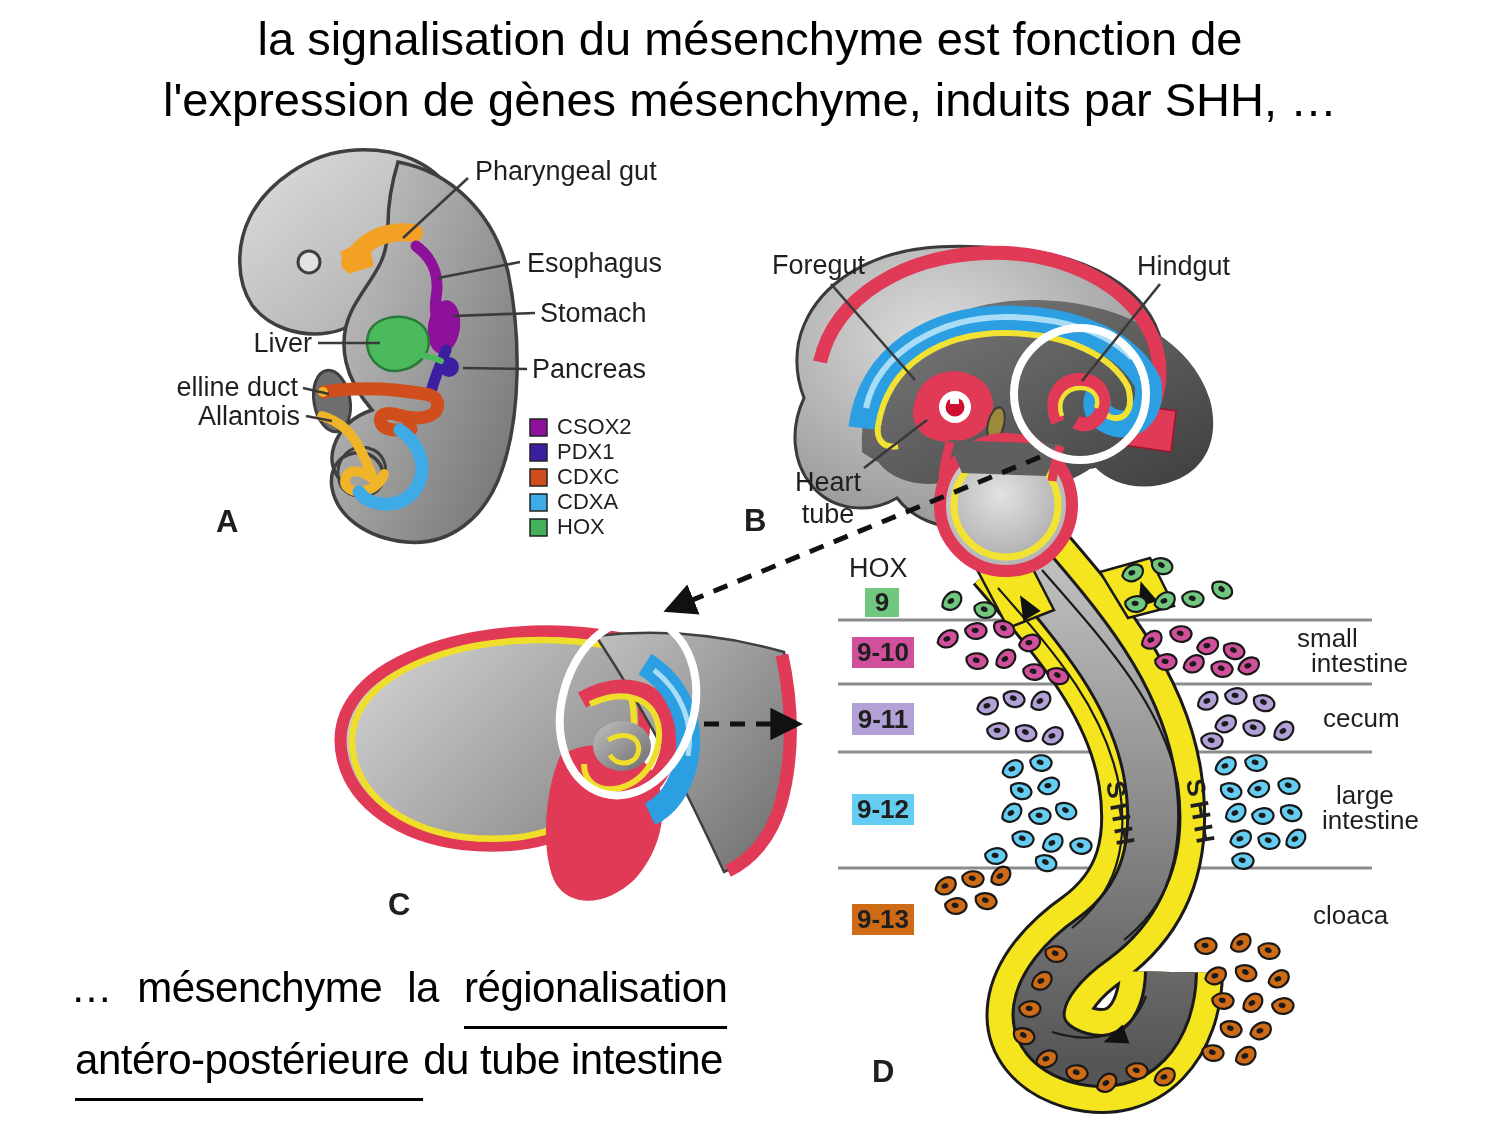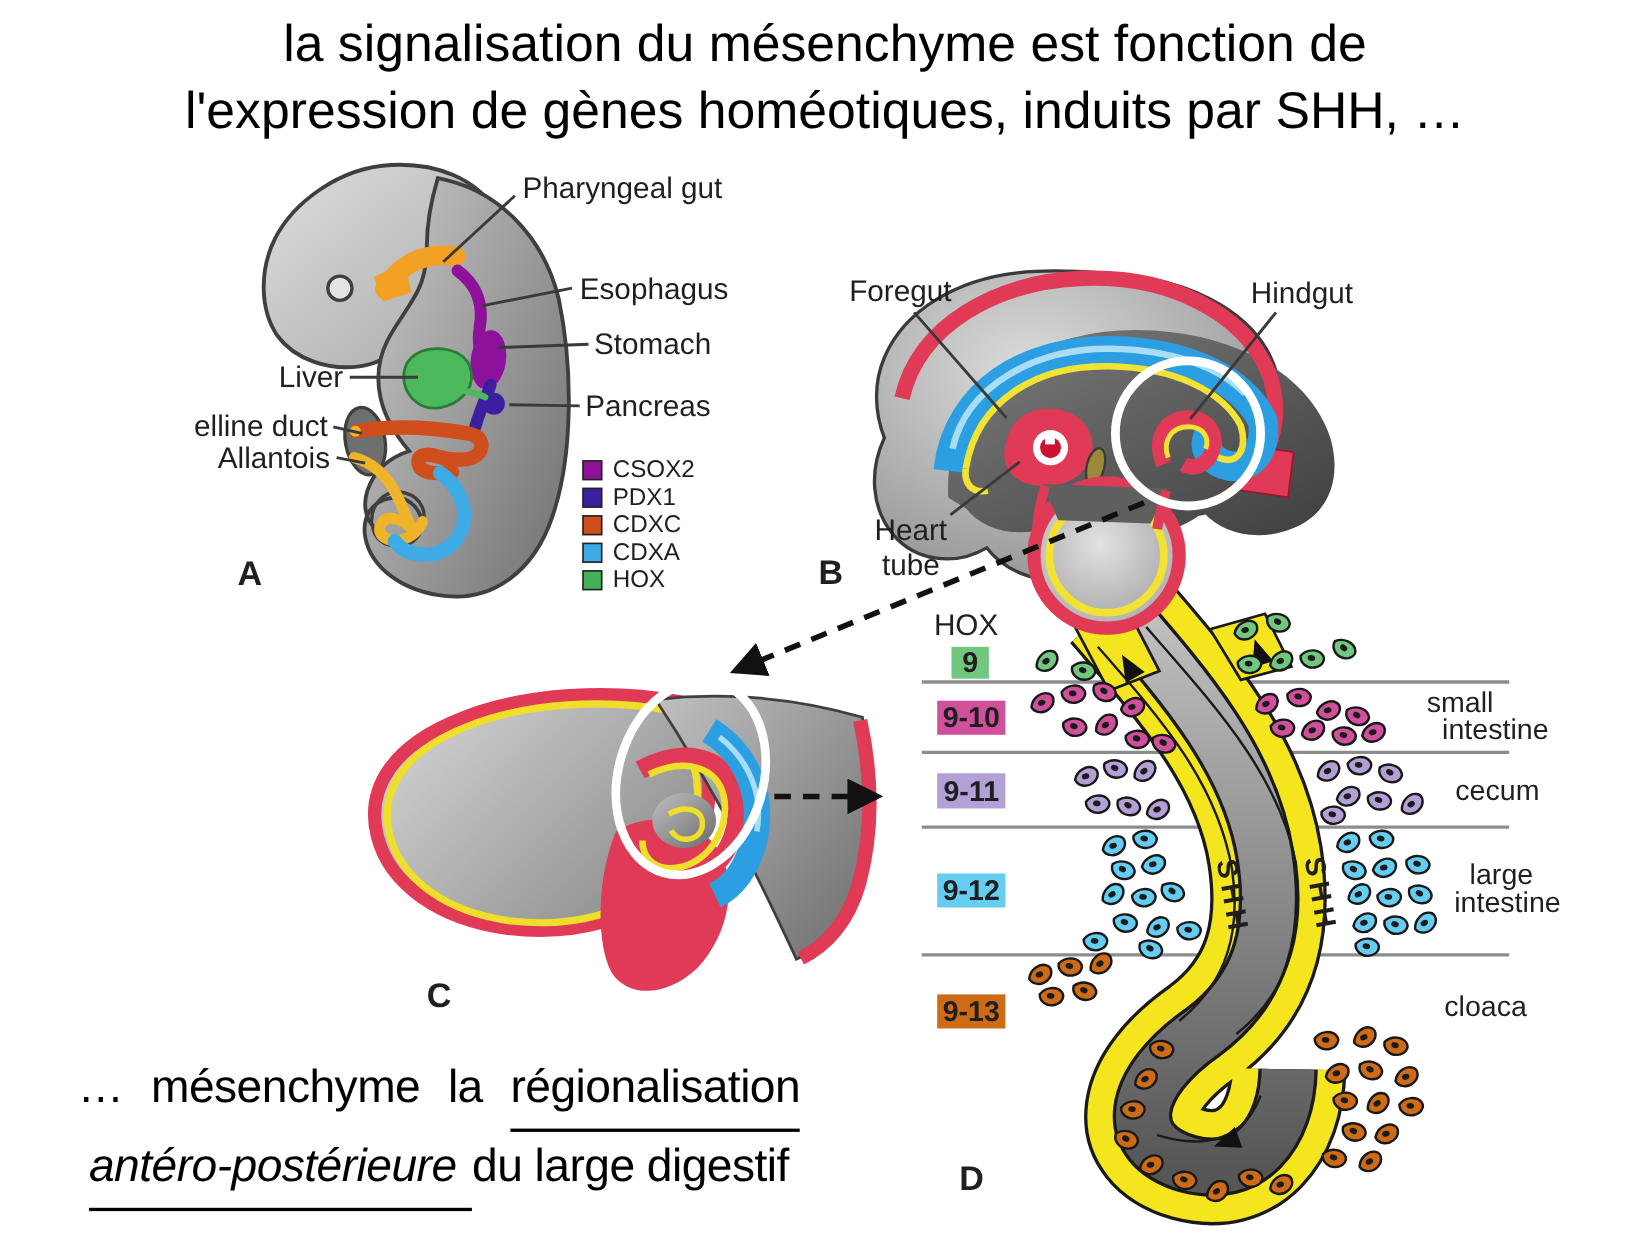--- a/index.html
+++ b/index.html
@@ -4,39 +4,39 @@
 <style>
   html,body{margin:0;padding:0;background:#fff;}
   #page{position:relative;width:1500px;height:1125px;background:#ffffff;overflow:hidden;
         font-family:"Liberation Sans",sans-serif;}
   .title{position:absolute;top:8px;left:0;width:1500px;text-align:center;
          font-size:47px;line-height:61px;color:#000;letter-spacing:0px;}
   .caption{position:absolute;top:952px;left:18px;width:762px;text-align:center;
            font-size:42px;line-height:72px;color:#000;letter-spacing:-0.5px;}
   .caption .l1{word-spacing:14px;}
   .u{border-bottom:3.5px solid #000;padding-bottom:15px;}
-  .usp{padding-right:14px;font-style:italic;}
+  .usp{padding-right:14px;}
   svg text{font-family:"Liberation Sans",sans-serif;fill:#1f1f1f;}
   .lbl{font-size:27px;}
   .lbl2{font-size:26px;}
   .leg{font-size:22px;}
   .letter{font-size:31px;font-weight:700;}
   .boxnum{font-size:26px;font-weight:600;}
   .shh{font-size:26px;font-weight:700;letter-spacing:5px;}
   .leader{stroke:#3a3a3a;stroke-width:2.6;fill:none;}
   .dash{stroke:#111;stroke-width:5;fill:none;stroke-dasharray:15 11;}
 </style>
 </head>
 <body>
 
 <div id="page">
 
   <div class="title">
     <div>la signalisation du mésenchyme est fonction de</div>
-    <div>l'expression de gènes homéotiques, induits par SHH, …</div>
+    <div>l'expression de gènes mésenchyme, induits par SHH, …</div>
   </div>
 
   <svg width="1500" height="1125" viewBox="0 0 1500 1125">
     <defs>
       <linearGradient id="gHead" x1="0" y1="0" x2="1" y2="1">
         <stop offset="0" stop-color="#dedede"></stop>
           <stop offset="1" stop-color="#a8a8a8"></stop>
       </linearGradient>
       <linearGradient id="gBodyA" x1="0" y1="0" x2="1" y2="0.8">
         <stop offset="0" stop-color="#c9c9c9"></stop>
@@ -592,15 +592,15 @@
           <rect x="530" y="494" width="17" height="17" fill="#3fabe6" stroke="#222" stroke-width="1.5"></rect>
           <text x="557" y="509" class="leg">CDXA</text>
           <rect x="530" y="519" width="17" height="17" fill="#43b159" stroke="#222" stroke-width="1.5"></rect>
           <text x="557" y="534" class="leg">HOX</text>
         </g>
     </g>
   </svg>
 
   <div class="caption">
     <div class="l1"><span>… mésenchyme  la</span> <span class="u">régionalisation</span></div>
-    <div><span class="u usp">antéro-postérieure</span><span>du large digestif</span></div>
+    <div><span class="u usp">antéro-postérieure</span><span>du tube intestine</span></div>
   </div>
 </div>
 
 </body></html>

